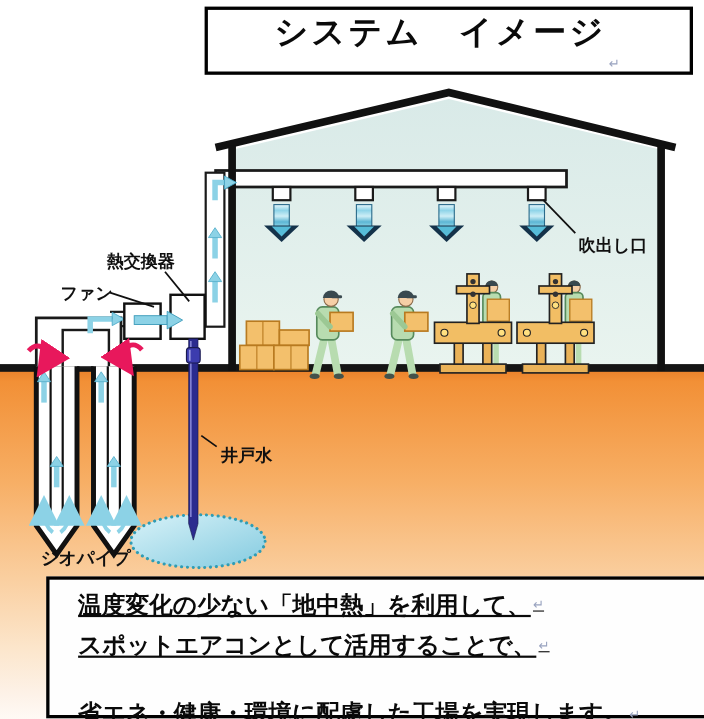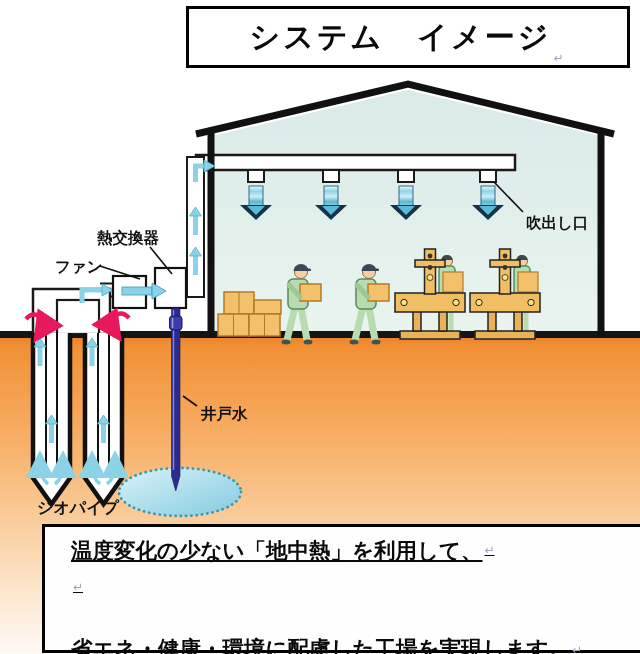--- a/index.html
+++ b/index.html
@@ -1,20 +1,20 @@
 <!DOCTYPE html>
 <html><head>
 <meta charset="utf-8">
 <style>
   html,body{margin:0;padding:0;background:#fff;}
   .stage{position:relative;width:640px;height:654px;background:#fff;overflow:hidden;
          font-family:"DejaVu Sans",sans-serif;}
   .stage svg{position:absolute;left:0;top:0;}
   .title-box{position:absolute;left:186px;top:6px;width:438px;height:56px;background:#fff;
-             border:3px solid #000;display:flex;align-items:center;justify-content:center;
+             border:3px solid #000;display:flex;justify-content:center;
              font-size:30px;font-weight:bold;letter-spacing:3px;color:#0a0a0a;z-index:5;}
   .pmark{color:#9aa4c0;font-size:12px;font-weight:normal;margin-left:2px;align-self:flex-end;}
   .caption-box{position:absolute;left:42px;top:524px;width:580px;height:118px;background:#fefefe;
                border:3px solid #000;padding:5px 0 0 26px;z-index:5;
                font-size:21.5px;font-weight:bold;color:#0a0a0a;line-height:37px;white-space:nowrap;text-decoration:underline;}
   .caption-line{display:flex;align-items:baseline;}
   .u{border-bottom:2.5px solid #111;margin-top:24px;}
   .lbl{font-family:"DejaVu Sans",sans-serif;font-weight:bold;font-size:15.5px;fill:#101010;}
   .lbl-big{font-size:16px;}
   .leader{stroke:#101010;stroke-width:1.6;}
@@ -209,20 +209,21 @@
   <span>システム　イメージ</span>
   <span class="pmark">↵</span>
 </div>
 
 <div class="caption-box">
   <div class="caption-line">
     <span>温度変化の少ない「地中熱」を利用して、</span>
     <span class="pmark">↵</span>
   </div>
   <div class="caption-line">
+    <span>スポットエアコンとして活用することで、</span>
     <span class="pmark">↵</span>
   </div>
   <div class="caption-line">
     <span class="u">省エネ・健康・環境に配慮した工場</span>
     <span>を実現します。</span>
     <span class="pmark">↵</span>
   </div>
 </div>
 
 </div>

